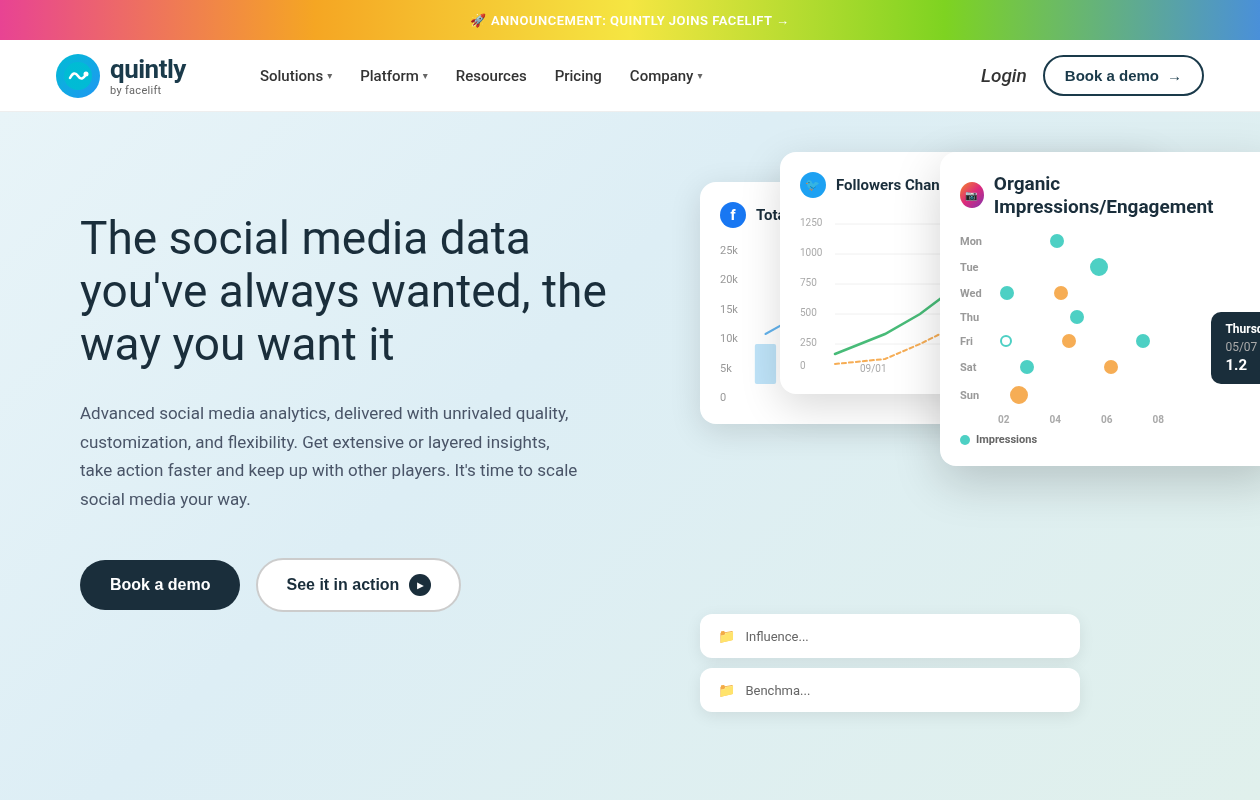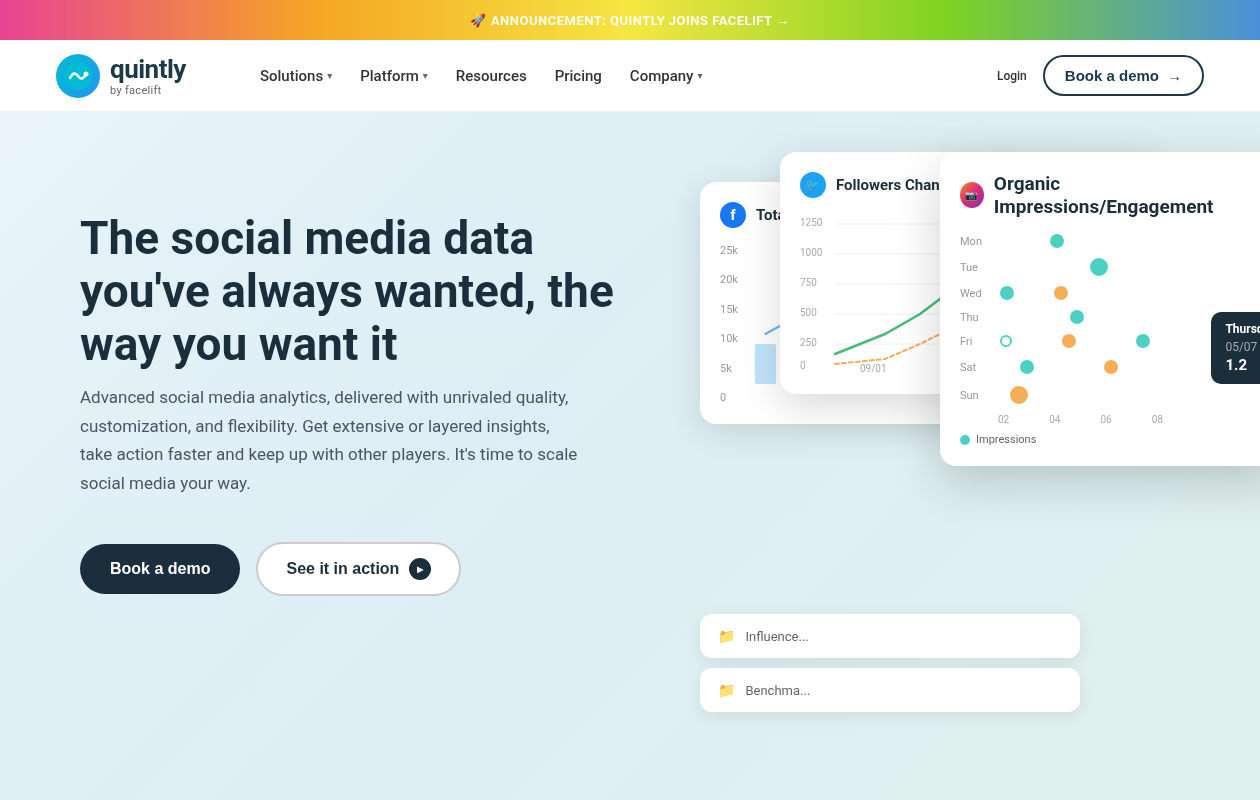--- a/index.html
+++ b/index.html
@@ -63,24 +63,25 @@
       color: #333;
       cursor: pointer;
       border-radius: 6px;
       font-weight: 500;
       white-space: nowrap;
     }
     .nav-chevron { font-size: 10px; color: #666; }
 
     .nav-login {
       padding: 8px 16px;
-      font-size: 12px;
+      font-size: 19px;
       color: #333;
       cursor: pointer;
       font-weight: 500;
+      font-style: italic;
     }
     .btn-demo {
       display: flex;
       align-items: center;
       gap: 8px;
       padding: 10px 20px;
       background: white;
       border: 2px solid #1a3a4a;
       border-radius: 25px;
       font-size: 15px;
@@ -102,24 +103,24 @@
     }
 
     .hero-content {
       max-width: 560px;
       padding-top: 20px;
       flex-shrink: 0;
     }
 
     .hero-title {
       font-size: 46px;
-      font-weight: 700;
+      font-weight: 400;
       color: #1a2e3b;
       line-height: 1.15;
-      margin-bottom: 12px;
+      margin-bottom: 28px;
     }
 
     .hero-description {
       font-size: 17px;
       color: #4a5568;
       line-height: 1.7;
       margin-bottom: 44px;
       max-width: 500px;
     }
 
@@ -241,20 +242,21 @@
       width: 340px;
       background: white;
       border-radius: 16px;
       box-shadow: 0 16px 48px rgba(0,0,0,0.18);
       padding: 20px;
       z-index: 3;
     }
 
     .scatter-chart {
       margin-top: 12px;
+      font-weight: bold;
     }
 
     .day-row {
       display: flex;
       align-items: center;
       margin-bottom: 10px;
     }
     .day-label { width: 30px; font-size: 11px; color: #999; flex-shrink: 0; }
     .dots-area { display: flex; gap: 20px; align-items: center; flex: 1; }
     .dot {

